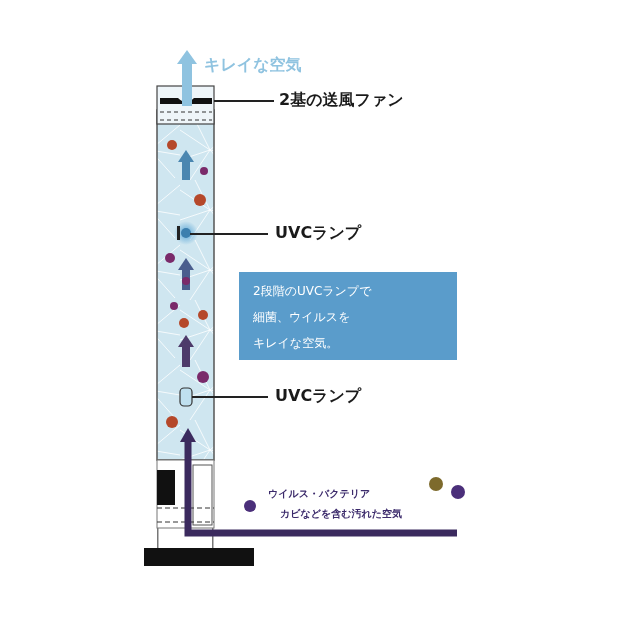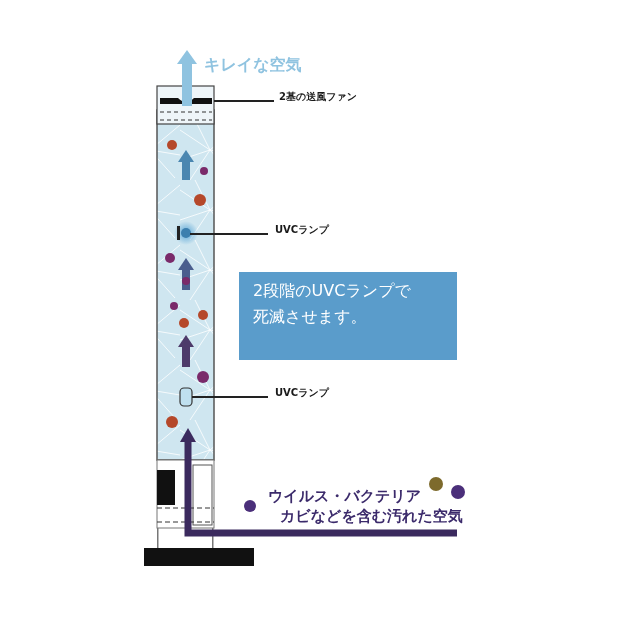--- a/index.html
+++ b/index.html
@@ -1,23 +1,23 @@
 <!DOCTYPE html>
 <html><head>
 <meta charset="utf-8">
 <style>
   html, body { margin:0; padding:0; background:#ffffff; }
   body { width:617px; height:617px; position:relative; overflow:hidden; font-family:"DejaVu Sans", sans-serif; }
   .abs { position:absolute; }
-  .label { position:absolute; font-weight:bold; color:#1a1a1a; font-size:10px; white-space:nowrap; }
+  .label { position:absolute; font-weight:bold; color:#1a1a1a; font-size:16px; white-space:nowrap; }
   .clean-air { position:absolute; left:204px; top:55px; font-size:16px; font-weight:bold; color:#8fc3e0; white-space:nowrap; }
   .leader { position:absolute; height:2px; background:#222; }
-  .info-box { position:absolute; left:239px; top:272px; width:218px; height:88px; background:#5a9ccb; color:#fff; font-size:16px; line-height:26px; padding:6px 10px 12px 14px; box-sizing:border-box; }
+  .info-box { position:absolute; left:239px; top:272px; width:218px; height:88px; background:#5a9ccb; color:#fff; font-size:12px; line-height:26px; padding:6px 10px 12px 14px; box-sizing:border-box; }
   .info-box div { white-space:nowrap; }
-  .dirty-text { position:absolute; left:268px; color:#3b2a6b; font-size:15px; font-weight:bold; white-space:nowrap; }
+  .dirty-text { position:absolute; left:268px; color:#3b2a6b; font-size:10px; font-weight:bold; white-space:nowrap; }
 </style>
 </head>
 <body>
 
 <svg class="abs" style="left:0;top:0" width="617" height="617" viewBox="0 0 617 617">
   <defs>
     <pattern id="crack" width="60" height="60" patternUnits="userSpaceOnUse">
       <rect width="60" height="60" fill="#cfe6f0"></rect>
       <path d="M0 10 L30 30 L60 5 M30 30 L10 60 M30 30 L55 58 M30 30 L60 35 M0 40 L30 30 M15 0 L30 30" stroke="#ffffff" stroke-width="0.8" fill="none"></path>
     </pattern>
@@ -90,17 +90,18 @@
 <div class="label" style="left:279px;top:90px;">2基の送風ファン</div>
 
 <div class="leader" style="left:190px;top:233px;width:78px;"></div>
 <div class="label" style="left:275px;top:223px;">UVCランプ</div>
 
 <div class="leader" style="left:192px;top:396px;width:76px;"></div>
 <div class="label" style="left:275px;top:386px;">UVCランプ</div>
 
 <div class="info-box">
   <div>2段階のUVCランプで</div>
-  <div>死滅させます。</div>
+  <div>細菌、ウイルスを</div>
+  <div>キレイな空気。</div>
 </div>
 
 <div class="dirty-text" style="top:487px;">ウイルス・バクテリア</div>
 <div class="dirty-text" style="top:507px;margin-left:12px;">カビなどを含む汚れた空気</div>
 
 </body></html>

